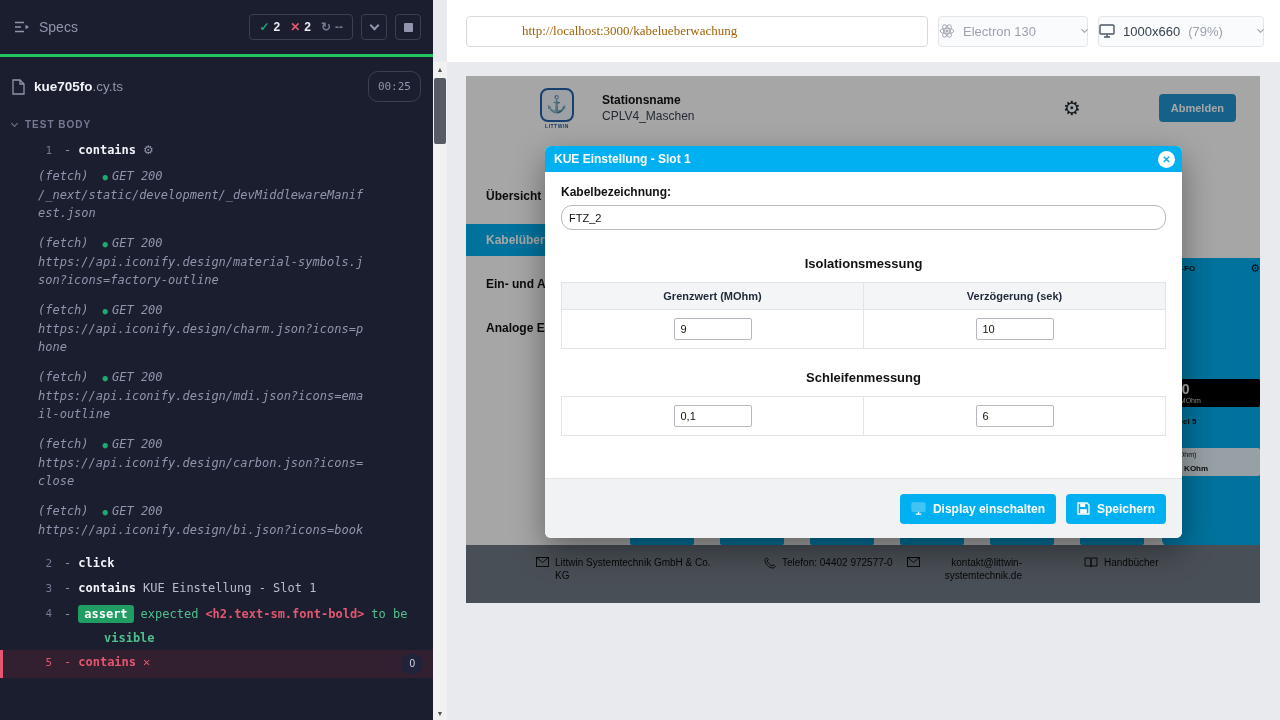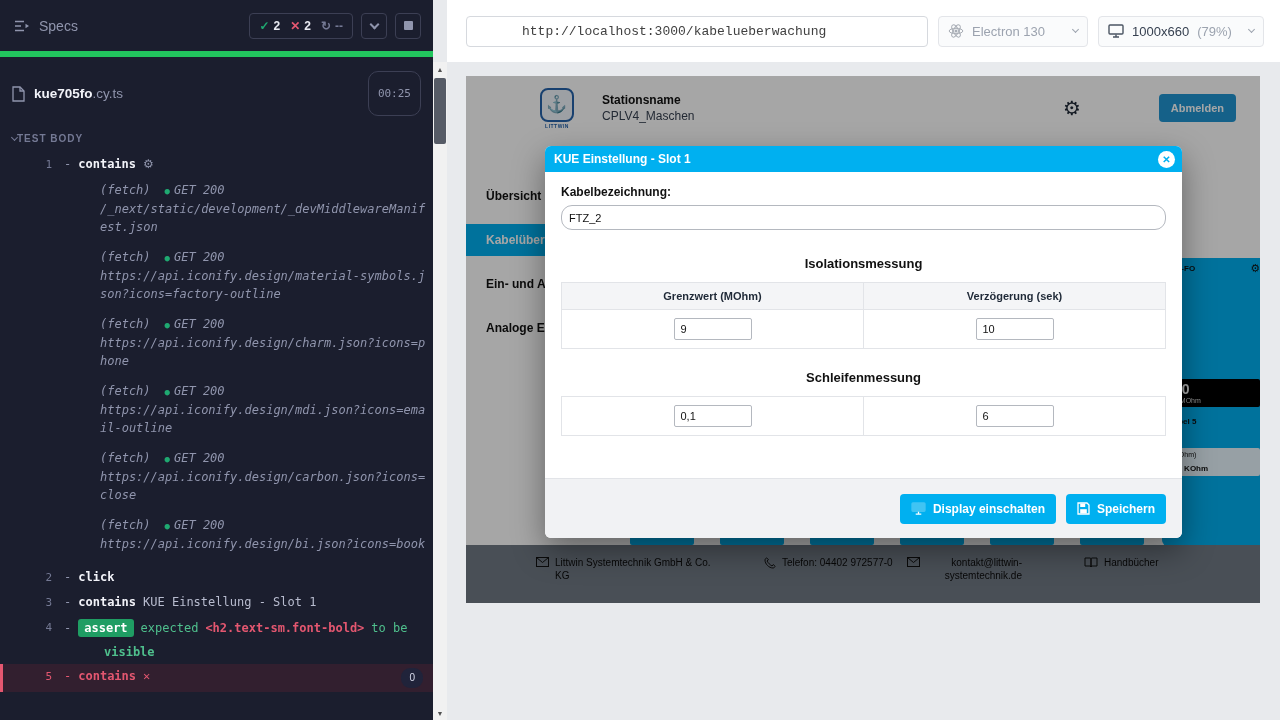--- a/index.html
+++ b/index.html
@@ -1,46 +1,46 @@
 <!DOCTYPE html>
 <html><head>
 <meta charset="utf-8">
 <style>
   * { margin:0; padding:0; box-sizing:border-box; }
   body { font-family:"Liberation Sans", sans-serif; background:#e8eaed; }
   .screen { position:relative; width:1280px; height:720px; overflow:hidden; background:#e8eaed; }
 
   
   .cy-sidebar { position:absolute; left:0; top:0; width:433px; height:720px; background:#1b1e2e; color:#c5c9dd; overflow:hidden; }
-  .cy-topbar { height:57px; display:flex; align-items:center; justify-content:space-between; padding:0 12px 0 14px; border-bottom:6px solid #22c55e; }
+  .cy-topbar { height:57px; display:flex; align-items:center; justify-content:space-between; padding:0 12px 0 14px; border-bottom:3px solid #22c55e; }
   .cy-topbar .left { display:flex; align-items:center; gap:9px; color:#9095ad; font-size:14px; }
   .cy-stats { display:flex; align-items:center; gap:10px; border:1px solid #3c3f54; border-radius:4px; padding:5px 9px; font-size:12px; font-weight:bold; }
   .cy-stats .stat { display:flex; align-items:center; gap:4px; color:#e9eaf2; }
   .cy-stats .ic-pass { color:#1fa971; font-size:12px; }
   .cy-stats .ic-fail { color:#e45770; font-size:12px; }
   .cy-stats .ic-pend { color:#747994; font-size:12px; }
   .cy-stats .pend { color:#747994; }
   .cy-sqbtn { width:26px; height:26px; border:1px solid #3c3f54; border-radius:4px; display:flex; align-items:center; justify-content:center; color:#9095ad; margin-left:8px; background:transparent; }
   .chev { width:7px; height:7px; border-right:2px solid currentColor; border-bottom:2px solid currentColor; transform:rotate(45deg); display:inline-block; margin-top:-3px; }
   .stop-ic { width:9px; height:9px; background:#9095ad; border-radius:1px; display:inline-block; }
   .cy-spec-row { margin:14px 12px 0 12px; display:flex; align-items:center; gap:9px; }
   .cy-spec-name { font-size:13.5px; font-weight:bold; color:#f2f3f9; }
   .cy-spec-ext { font-weight:normal; color:#9095ad; }
-  .cy-timer { margin-left:auto; border:1px solid #3c3f54; border-radius:10px; padding:15px 9px; font-size:11px; color:#9095ad; font-family:"DejaVu Sans Mono", monospace; }
-  .cy-testbody { margin:17px 12px 8px 12px; display:flex; align-items:center; gap:0; color:#747994; font-size:10px; letter-spacing:1px; font-weight:bold; }
+  .cy-timer { margin-left:auto; border:1px solid #3c3f54; border-radius:10px; padding:8px 9px; font-size:11px; color:#9095ad; font-family:"DejaVu Sans Mono", monospace; }
+  .cy-testbody { margin:17px 12px 8px 12px; display:flex; align-items:center; gap:8px; color:#747994; font-size:10px; letter-spacing:1px; font-weight:bold; }
   .cy-testbody .chev { width:5px; height:5px; border-width:1.5px; }
   .cy-log { font-family:"DejaVu Sans Mono", monospace; font-size:12px; color:#d6d9e8; }
   .crow { display:flex; align-items:flex-start; padding:4px 8px 4px 0; line-height:16px; }
   .lnum { width:52px; flex:none; text-align:right; color:#747994; font-size:11px; padding-top:1px; }
   .ccontent { margin-left:12px; display:flex; align-items:baseline; gap:7px; flex-wrap:wrap; max-width:350px; }
   .dash { color:#9095ad; }
   .cmd { color:#f2f3f9; font-weight:bold; }
   .carg { color:#b8bccf; }
   .gear-sm { color:#9095ad; font-size:12px; font-family:"DejaVu Sans", sans-serif; }
-  .fetch-block { margin:4px 0 12px 100px; font-style:italic; color:#9095ad; line-height:18px; }
+  .fetch-block { margin:4px 0 12px 38px; font-style:italic; color:#9095ad; line-height:18px; }
   .fetch-head { display:flex; align-items:baseline; gap:14px; }
   .fetch-dot { color:#1fa971; font-style:normal; font-size:9px; margin-right:4px; }
   .fetch-url { max-width:330px; word-break:break-all; }
   .badge-assert { background:#1f9d63; color:#fff; border-radius:3px; padding:1px 6px; font-weight:bold; }
   .green { color:#4fc08d; }
   .green-b { color:#4fc08d; font-weight:bold;margin-left:40px; }
   .pink { color:#e45770; font-weight:bold; }
   .crow.failed { background:#321f2f; border-left:3px solid #e45770; padding-right:10px; }
   .crow.failed .lnum { color:#e45770; width:49px; }
   .crow.failed .cmd, .crow.failed .dash { color:#e45770; }
@@ -50,22 +50,22 @@
   
   .vscroll { position:absolute; left:433px; top:62px; width:14px; height:658px; background:#f1f1f1; }
   .vscroll .arrow { height:14px; display:flex; align-items:center; justify-content:center; font-size:7px; color:#505050; }
   .vscroll .thumb { position:absolute; left:1px; top:16px; width:12px; height:66px; background:#565b66; border-radius:2px; }
   .vscroll .arrow.down { position:absolute; bottom:0; left:0; right:0; }
 
   
   .right { position:absolute; left:447px; top:0; width:833px; height:720px; }
   .browser-bar { height:62px; background:#fff; display:flex; align-items:center; gap:10px; padding:0 16px 0 19px; }
   .url-box { width:462px; height:31px; border:1px solid #d6d9de; border-radius:4px; background:#fff; display:flex; align-items:center; padding:0 12px; }
-  .url-box input { border:none; outline:none; width:100%; font-size:13px; color:#404040; font-family:Liberation Mono, monospace; background:transparent;padding-left:43px; }
-  .select-box { height:31px; border:1px solid #e3e5e9; background:#fafbfc; border-radius:4px; display:flex; align-items:center; gap:8px; padding:0 9px; font-size:13px; }
+  .url-box input { border:none; outline:none; width:100%; font-size:13px; color:#a16207; font-family:Liberation Serif, serif; background:transparent;padding-left:43px; }
+  .select-box { height:31px; border:1px solid #e3e5e9; background:#fafbfc; border-radius:4px; display:flex; align-items:center; gap:8px; padding:0 0; font-size:13px; }
   .sel-browser { width:150px; color:#9ca3af; }
   .sel-viewport { width:166px; color:#374151; }
   .sel-viewport .dim { color:#9ca3af; }
   .select-box .chev { width:5px; height:5px; border-width:1.5px; color:#9ca3af; margin-left:auto; }
 
   .stage { position:absolute; left:0; top:62px; width:833px; height:658px; background:#e8eaed; }
   .aut { position:absolute; left:19px; top:14px; width:794px; height:527px; background:#fff; overflow:hidden; }
 
   
   .app-header { height:64px; display:flex; align-items:center; padding:0 24px 0 74px; }

